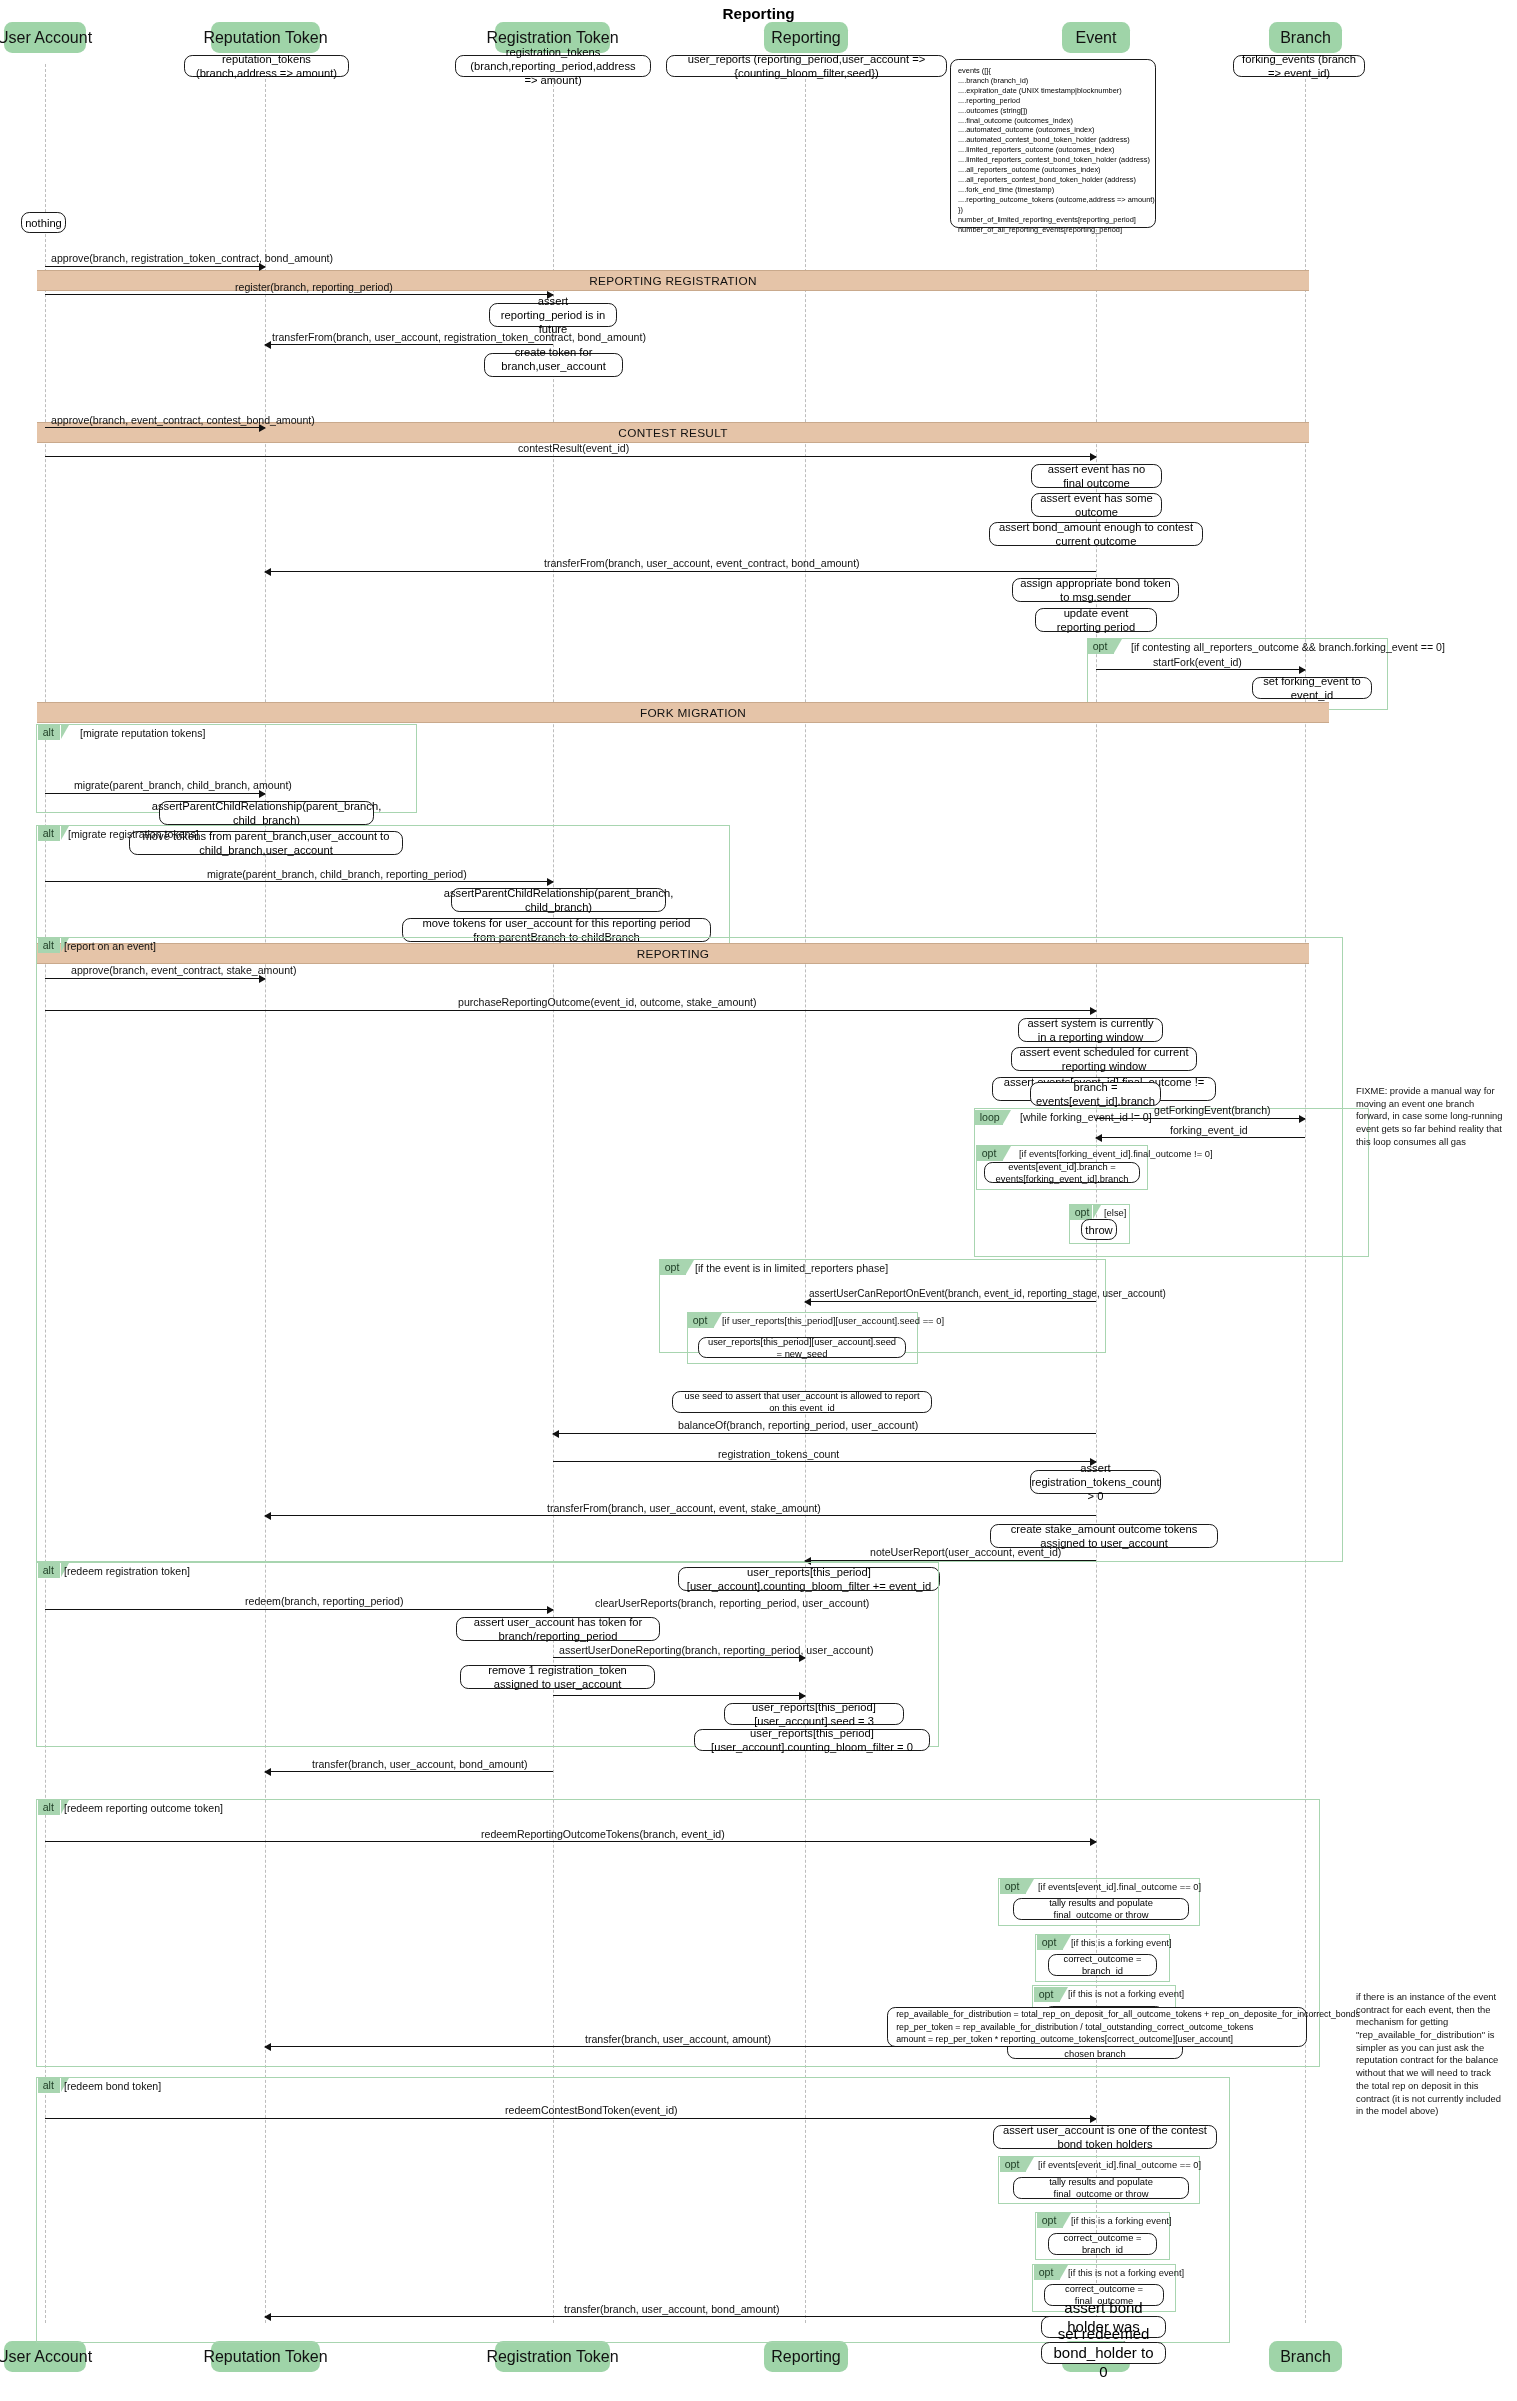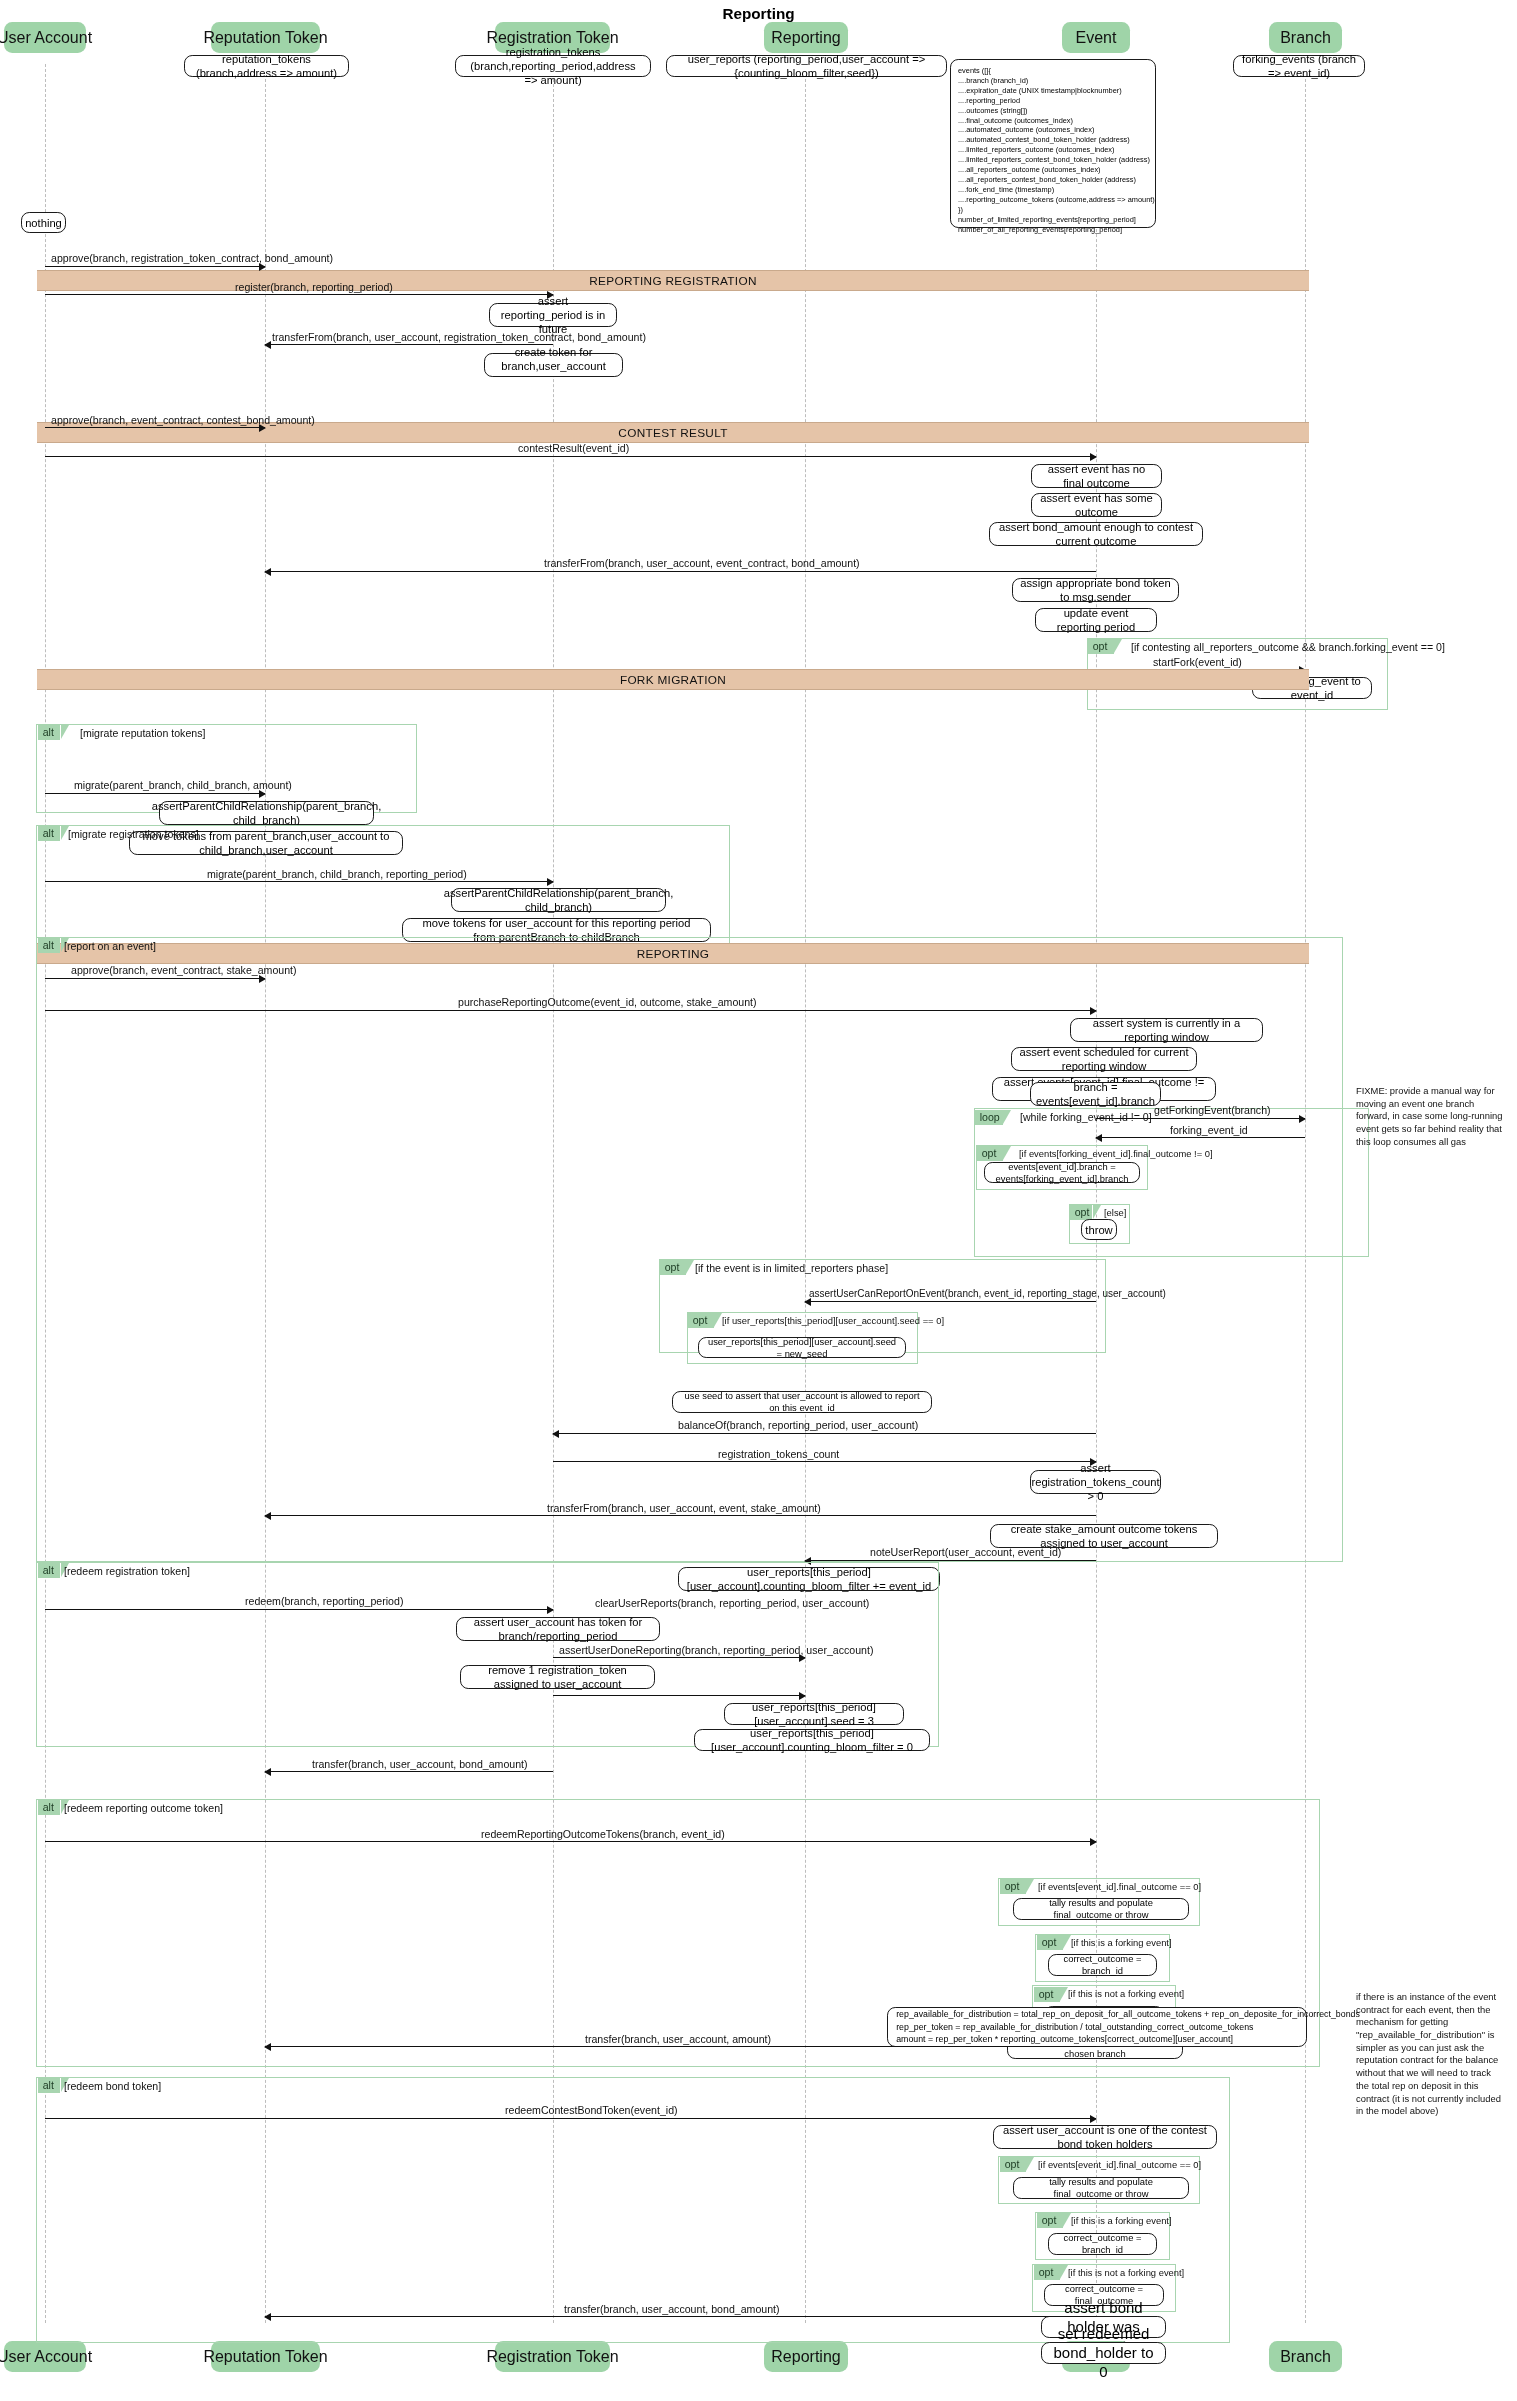--- a/index.html
+++ b/index.html
@@ -200,21 +200,21 @@
 
   <div class="msg r" style="left:1096px;top:669px;width:209px;">
       <span class="head"></span>
     </div>
   <div class="mlabel" style="left:1153px;top:656px;">startFork(event_id)</div>
 
   <div class="note" style="left:1252px;top:677px;width:120px;height:22.4px;">
     <span>set forking_event to event_id</span>
     </div>
 
-  <div class="band" style="left:37px;top:632px;width:1272px;height:19.4px;">
+  <div class="band" style="left:37px;top:665px;width:1272px;height:19.4px;padding-left:20px;">
     <span>FORK MIGRATION</span>
     </div>
 
   <div class="frag" style="left:36px;top:724px;width:381px;height:89px;"></div>
   <div class="frag-tab" style="left:38px;top:725px;width:22.4px;">
       <span>alt</span>
     </div>
   <div class="frag-cond" style="left:68px;top:727px;padding-left:12px;">[migrate reputation tokens]</div>
 
   <div class="msg r" style="left:45px;top:793px;width:220px;">
@@ -265,21 +265,21 @@
   <div class="msg r" style="left:45px;top:978px;width:220px;">
       <span class="head"></span>
     </div>
   <div class="mlabel" style="left:71px;top:964px;">approve(branch, event_contract, stake_amount)</div>
 
   <div class="msg r" style="left:45px;top:1010px;width:1051px;">
       <span class="head"></span>
     </div>
   <div class="mlabel" style="left:458px;top:996px;">purchaseReportingOutcome(event_id, outcome, stake_amount)</div>
 
-  <div class="note" style="left:1070px;top:1018px;width:193px;height:23.5px;">
+  <div class="note" style="left:1018px;top:1018px;width:145px;height:23.5px;">
     <span>assert system is currently in a reporting window</span>
     </div>
   <div class="note" style="left:1011px;top:1047px;width:186px;height:23.5px;">
     <span>assert event scheduled for current reporting window</span>
     </div>
   <div class="note" style="left:992px;top:1077px;width:224px;height:23.5px;">
     <span>assert events[event_id].final_outcome != 0 (already closed)</span>
     </div>
 
   <div class="frag" style="left:974px;top:1108px;width:395px;height:149px;"></div>

